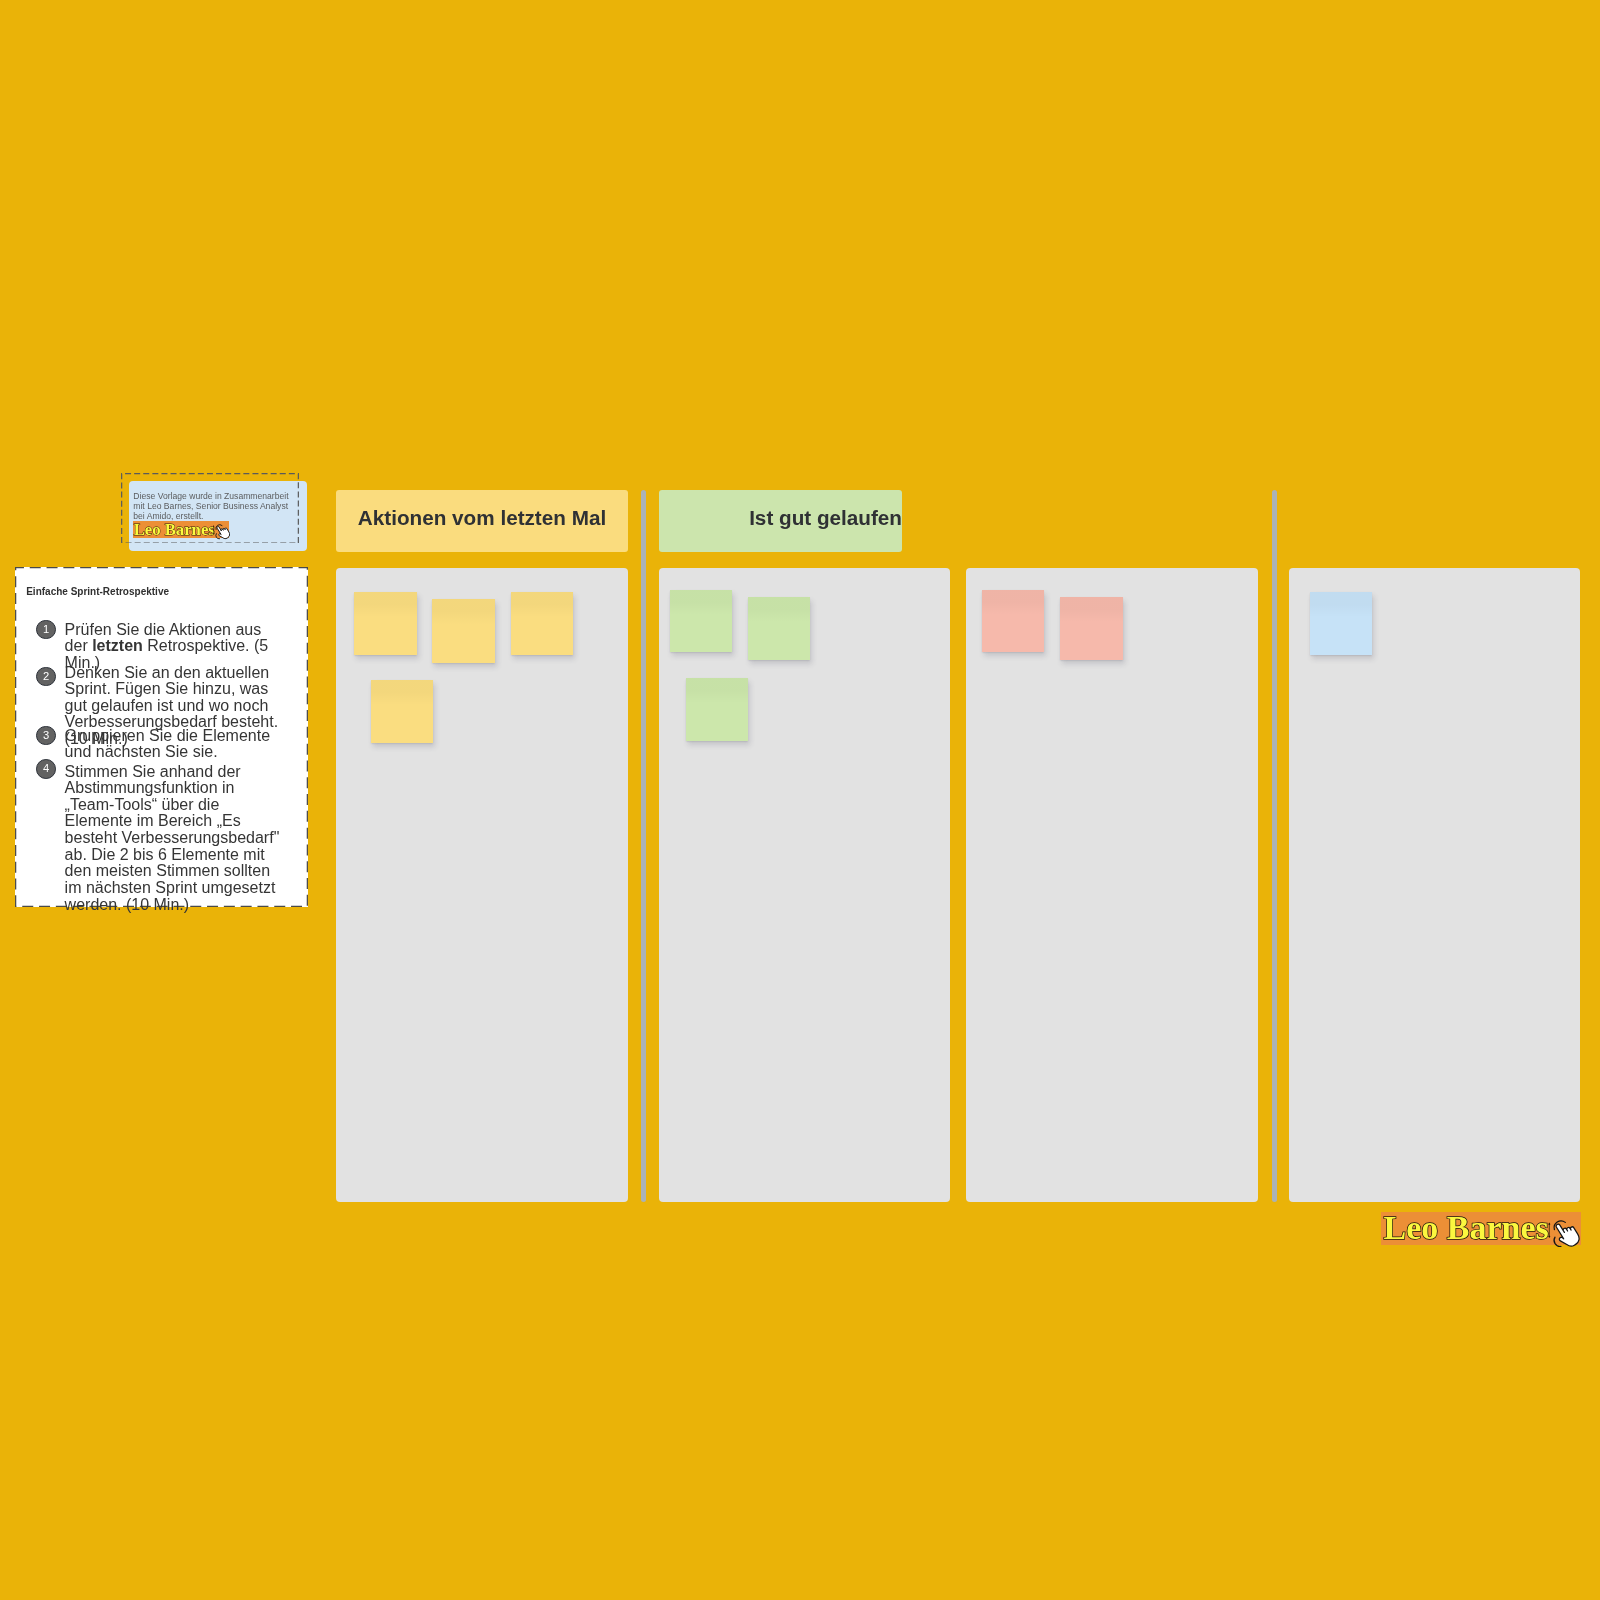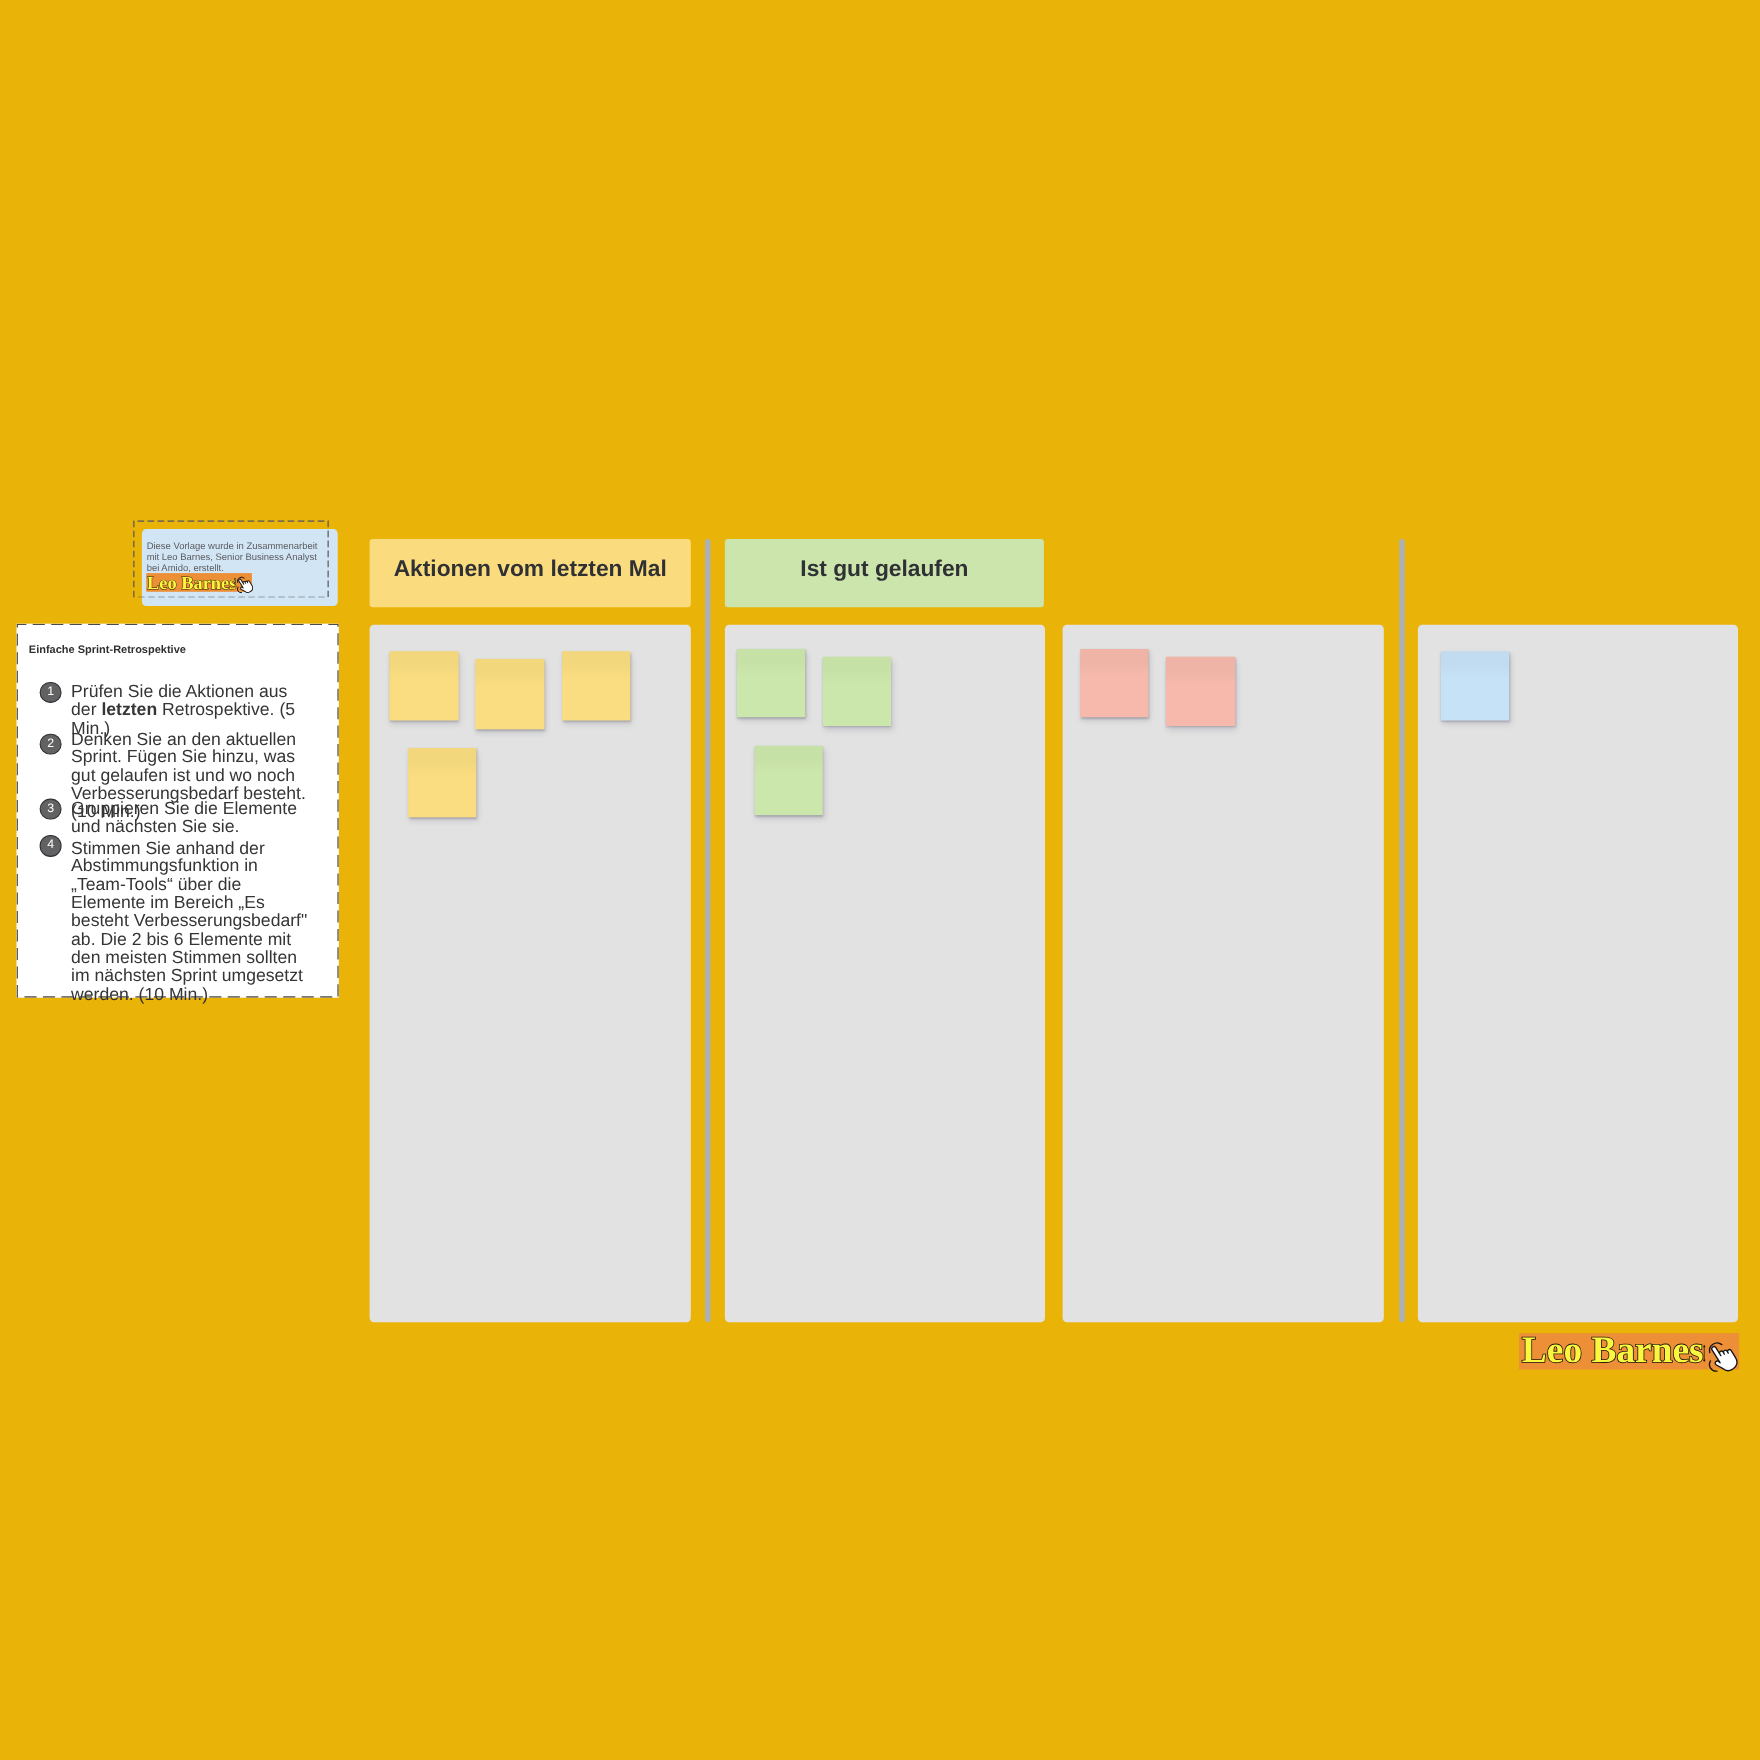--- a/index.html
+++ b/index.html
@@ -121,21 +121,21 @@
     <div class="txt">Stimmen Sie anhand der Abstimmungsfunktion in „Team-Tools“ über die Elemente im Bereich „Es besteht Verbesserungsbedarf" ab. Die 2 bis 6 Elemente mit den meisten Stimmen sollten im nächsten Sprint umgesetzt werden. (10 Min.)</div>
   </div>
 
   <div class="col-head" id="h0" style="left: 336px; width: 292px; background: rgb(250, 220, 126);">
       <span>Aktionen vom letzten Mal</span>
     </div>
   <div class="col-body" id="b0" style="left: 336px; width: 292px; background: rgb(226, 226, 226);"></div>
 
   <div class="divider" id="d0" style="left: 640.8px; background: rgb(170, 178, 182);"></div>
 
-  <div class="col-head" id="h1" style="left: 659px; width: 290px; background: rgb(204, 229, 173);">
+  <div class="col-head" id="h1" style="left: 659px; width: 243px; background: rgb(204, 229, 173); justify-content: flex-end;">
       <span>Ist gut gelaufen</span>
     </div>
   <div class="col-body" id="b1" style="left: 659px; width: 291px; background: rgb(226, 226, 226);"></div>
 
   <div class="col-body" id="b2" style="left: 966px; width: 292px; background: rgb(226, 226, 226);"></div>
 
   <div class="divider" id="d1" style="left: 1271.9px; background: rgb(170, 178, 182);"></div>
 
   <div class="col-body" id="b3" style="left: 1289px; width: 291px; background: rgb(226, 226, 226);"></div>
 

